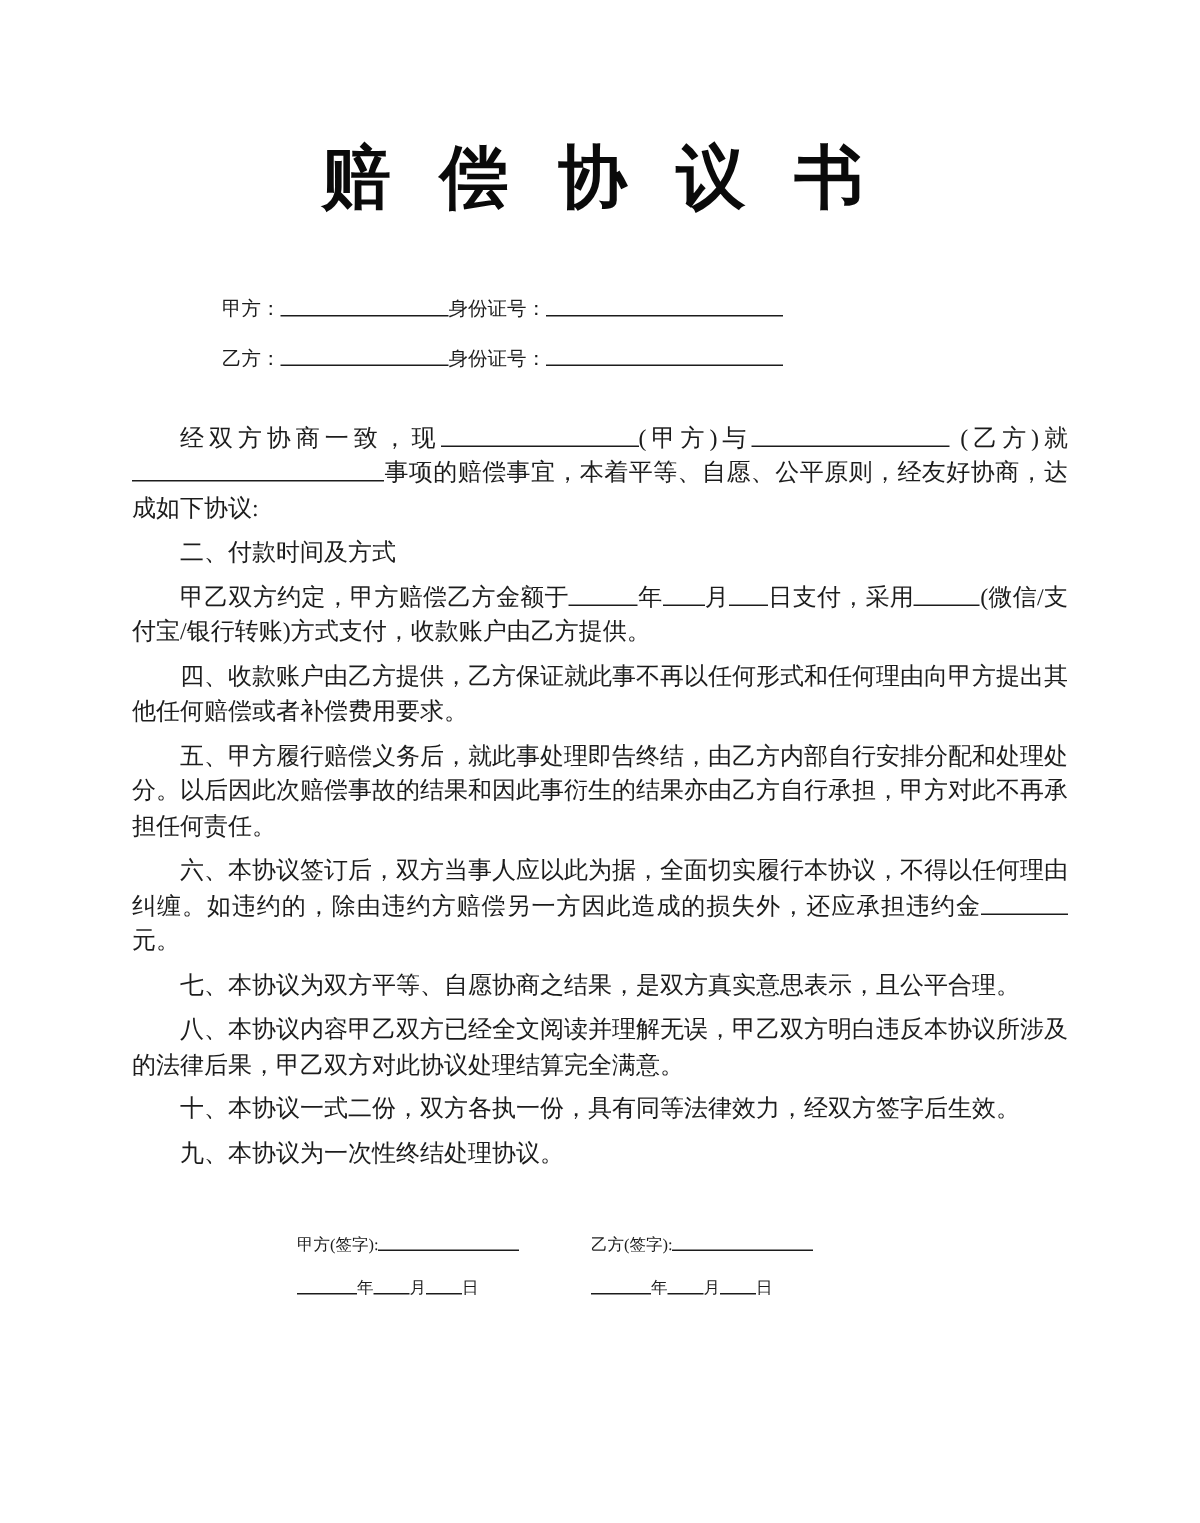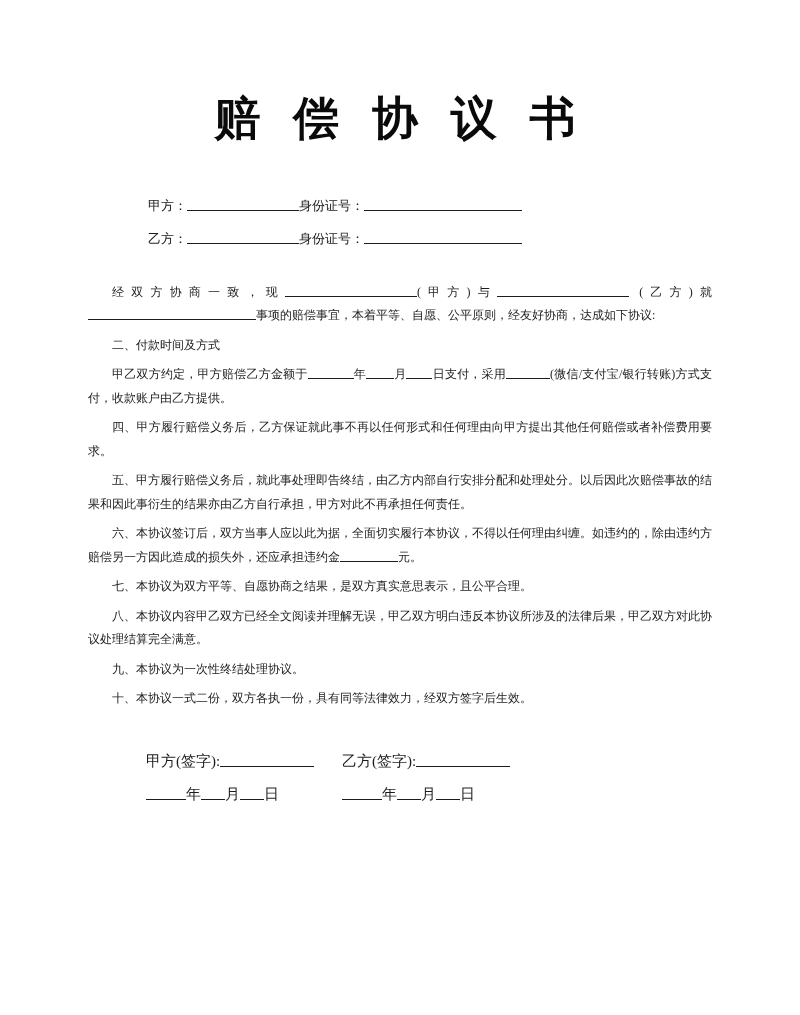--- a/index.html
+++ b/index.html
@@ -29,37 +29,37 @@
   }
   .party-block {
     margin: 44px 0 0 60px;
     font-size: 13px;
     line-height: 33px;
   }
   .party-line { margin: 0; white-space: nowrap; }
   .clauses { margin-top: 26px; }
   .clauses p {
     margin: 6px 0;
-    font-size: 12px;
+    font-size: 16px;
     line-height: 23.5px;
     text-align: justify;
     text-indent: 2em;
     word-break: break-all;
   }
   .blank {
     display: inline-block;
     height: 0.9em;
     border-bottom: 1.6px solid #1c1c1c;
     vertical-align: baseline;
     margin-bottom: -1px;
     text-indent: 0;
   }
   .sig-block {
-    margin: 34px 0 0 58px;
-    font-size: 15px;
+    margin: 34px 0 0 110px;
+    font-size: 11px;
   }
   .sig-row { display: flex; margin: 0; }
   .sig-row p {
     margin: 7px 0;
     width: 196px;
     white-space: nowrap;
   }
 </style>
 </head>
 <body>
@@ -71,27 +71,27 @@
 
     <div class="party-block">
       <p class="party-line">甲方：<span class="blank" style="width: 112px;"></span>身份证号：<span class="blank" style="width: 158px;"></span></p>
       <p class="party-line">乙方：<span class="blank" style="width: 112px;"></span>身份证号：<span class="blank" style="width: 158px;"></span></p>
     </div>
 
     <div class="clauses">
       <p>经双方协商一致，现<span class="blank" style="width: 132px;"></span>(甲方)与<span class="blank" style="width: 132px;"></span> (乙方)就<span class="blank" style="width: 168px;"></span>事项的赔偿事宜，本着平等、自愿、公平原则，经友好协商，达成如下协议:</p>
       <p>二、付款时间及方式</p>
       <p>甲乙双方约定，甲方赔偿乙方金额于<span class="blank" style="width: 46px;"></span>年<span class="blank" style="width: 28px;"></span>月<span class="blank" style="width: 26px;"></span>日支付，采用<span class="blank" style="width: 44px;"></span>(微信/支付宝/银行转账)方式支付，收款账户由乙方提供。</p>
-      <p>四、甲方履行赔偿义务后，乙方保证就此事不再以任何形式和任何理由向甲方提出其他任何赔偿或者补偿费用要求。</p>
+      <p>四、收款账户由乙方提供，乙方保证就此事不再以任何形式和任何理由向甲方提出其他任何赔偿或者补偿费用要求。</p>
       <p>五、甲方履行赔偿义务后，就此事处理即告终结，由乙方内部自行安排分配和处理处分。以后因此次赔偿事故的结果和因此事衍生的结果亦由乙方自行承担，甲方对此不再承担任何责任。</p>
       <p>六、本协议签订后，双方当事人应以此为据，全面切实履行本协议，不得以任何理由纠缠。如违约的，除由违约方赔偿另一方因此造成的损失外，还应承担违约金<span class="blank" style="width: 58px;"></span>元。</p>
       <p>七、本协议为双方平等、自愿协商之结果，是双方真实意思表示，且公平合理。</p>
       <p>八、本协议内容甲乙双方已经全文阅读并理解无误，甲乙双方明白违反本协议所涉及的法律后果，甲乙双方对此协议处理结算完全满意。</p>
+      <p>十、本协议一式二份，双方各执一份，具有同等法律效力，经双方签字后生效。</p>
       <p>九、本协议为一次性终结处理协议。</p>
-      <p>十、本协议一式二份，双方各执一份，具有同等法律效力，经双方签字后生效。</p>
     </div>
 
     <div class="sig-block">
       <div class="sig-row">
         <p>甲方(签字):<span class="blank" style="width: 94px;"></span></p>
         <p>乙方(签字):<span class="blank" style="width: 94px;"></span></p>
       </div>
       <div class="sig-row">
         <p><span class="blank" style="width: 40px;"></span>年<span class="blank" style="width: 24px;"></span>月<span class="blank" style="width: 24px;"></span>日</p>
         <p><span class="blank" style="width: 40px;"></span>年<span class="blank" style="width: 24px;"></span>月<span class="blank" style="width: 24px;"></span>日</p>

